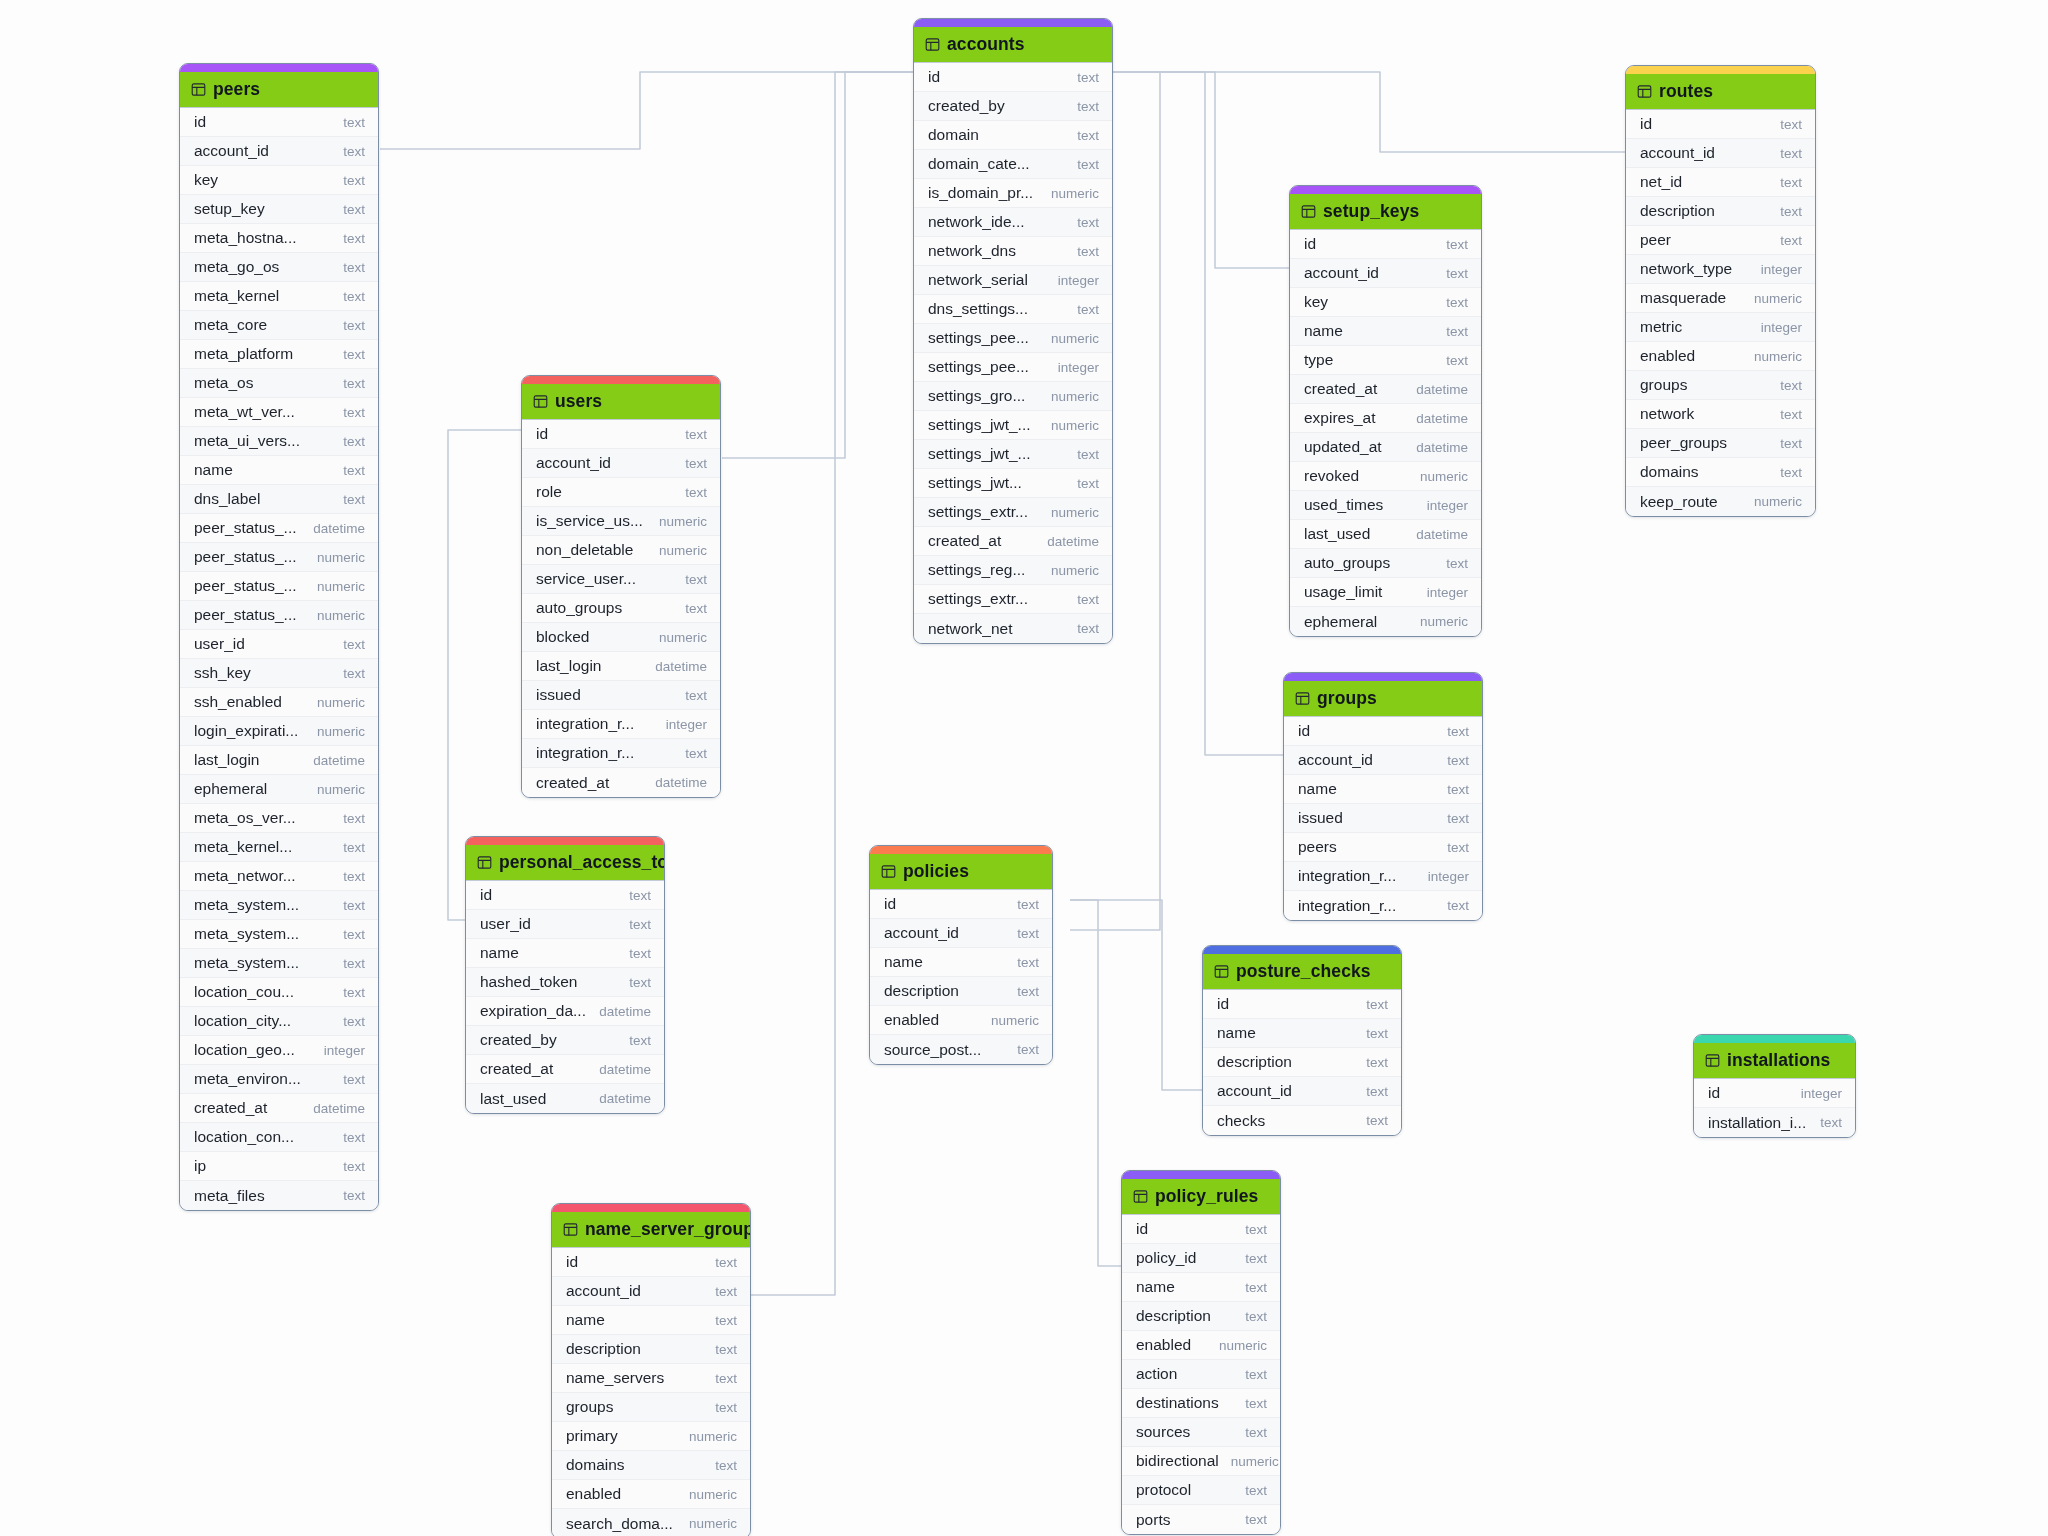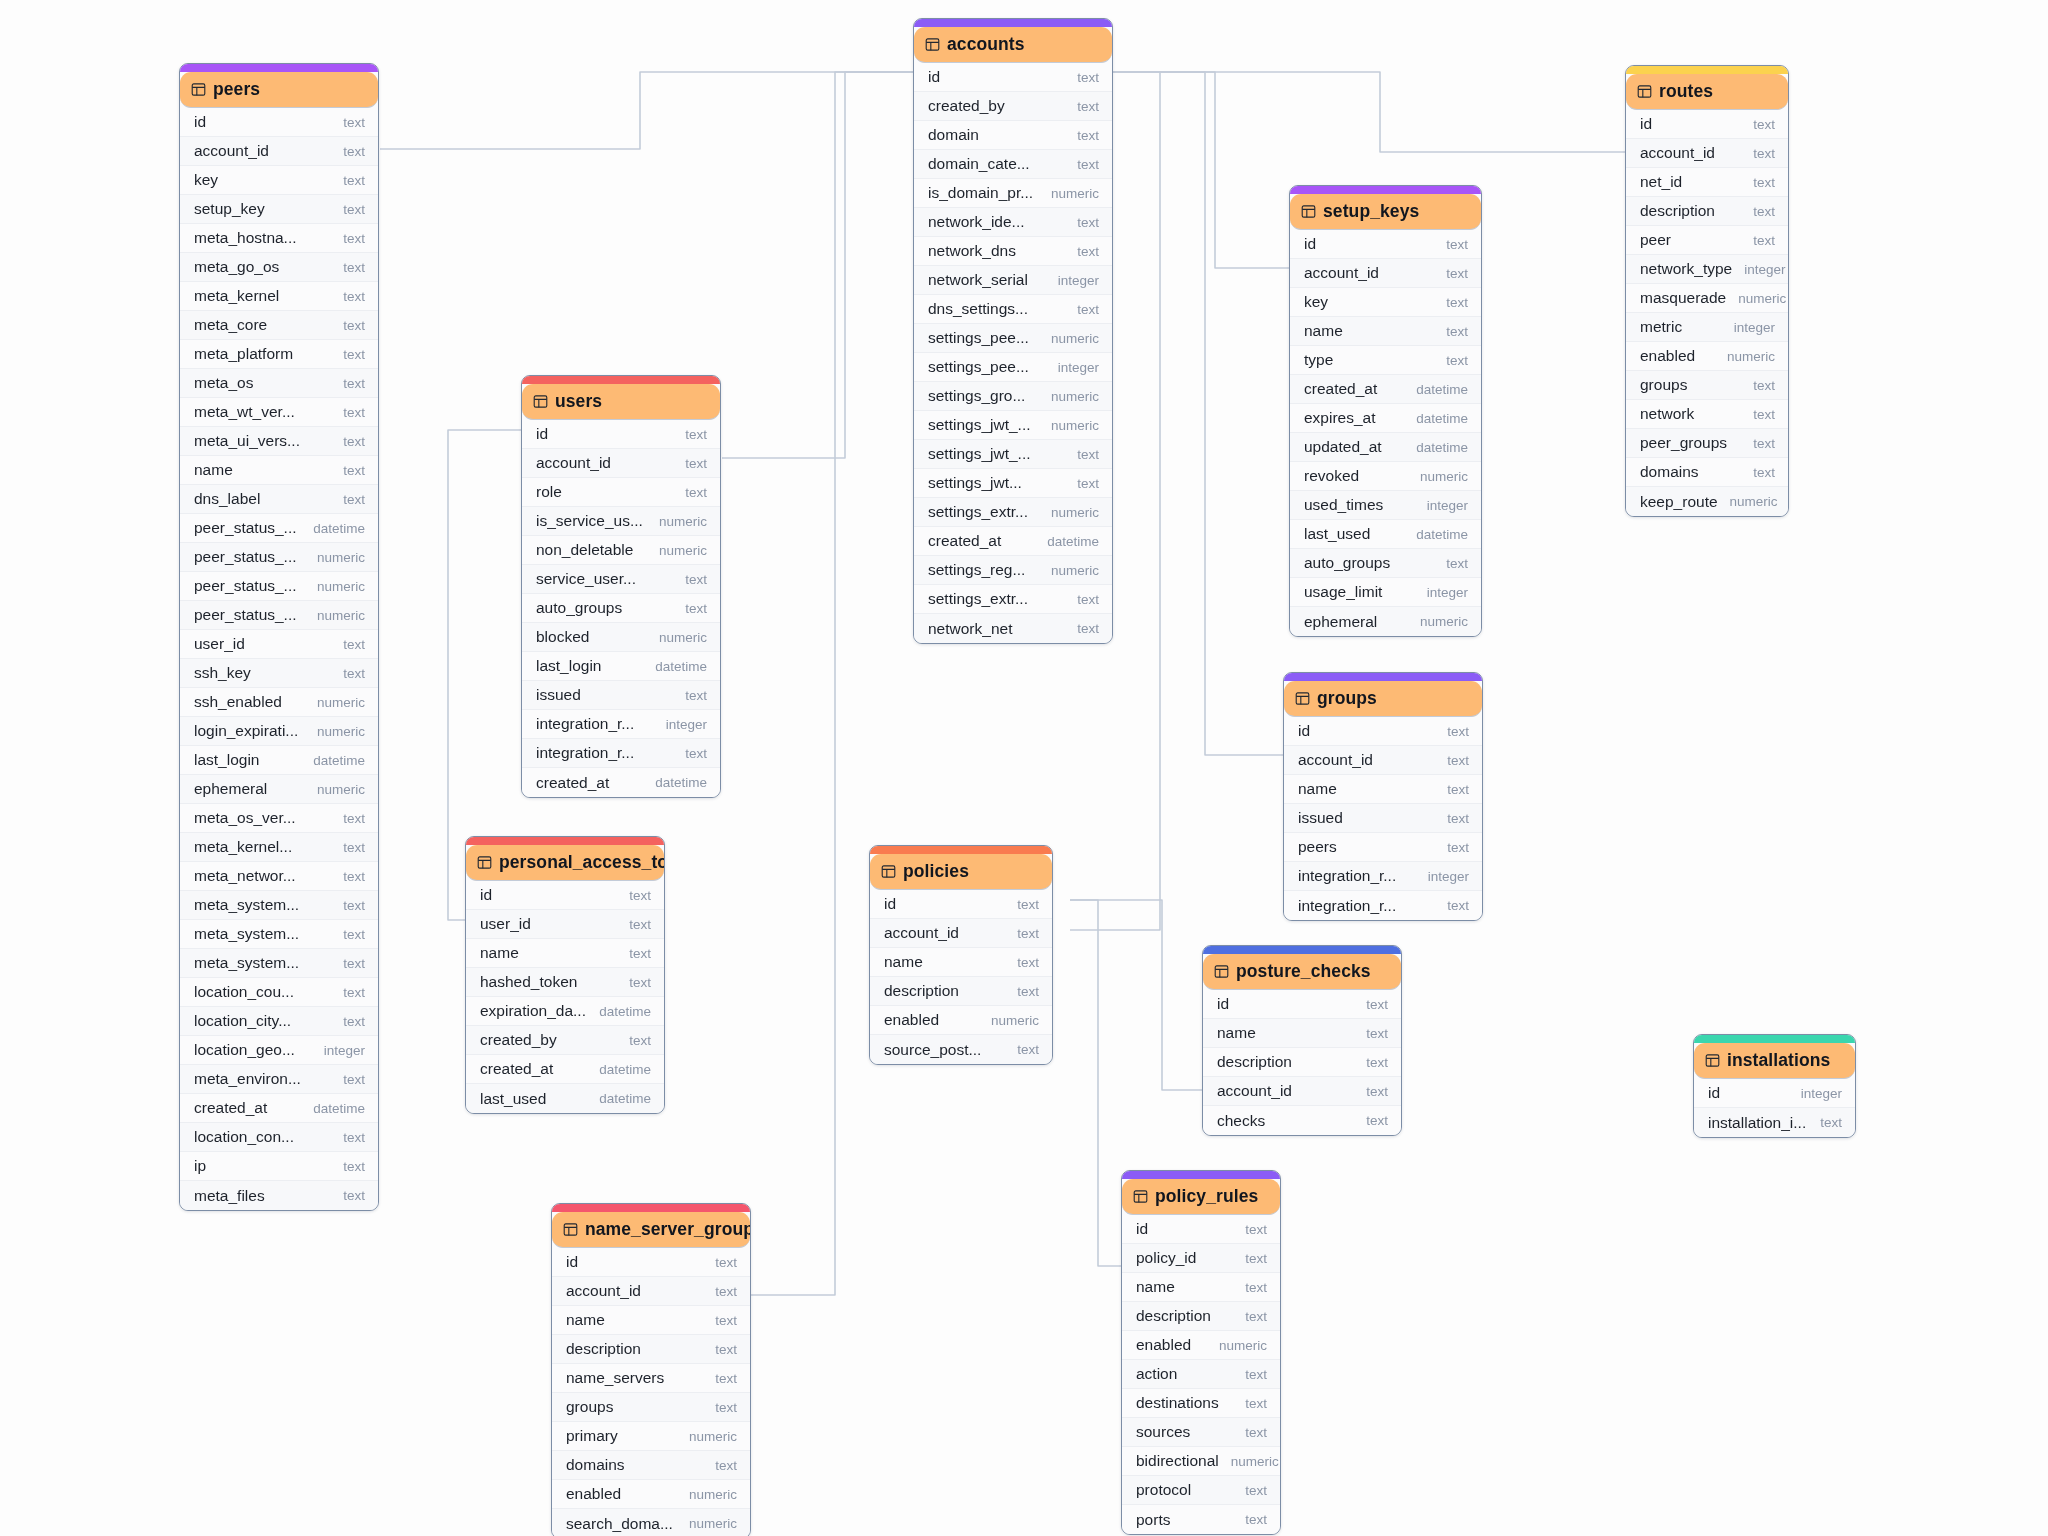--- a/index.html
+++ b/index.html
@@ -14,24 +14,23 @@
     background:#fbfbfc;
     border:1.4px solid #7c8da6;
     border-radius:9px;
     box-shadow:0 1px 3px rgba(30,45,70,.14);
     overflow:hidden;
     box-sizing:border-box;
   }
   .accent{height:8px;width:100%;display:block;}
   .t-head{
     display:flex;align-items:center;gap:7px;
-    background:#fdba74;
+    background:#84cc16;
     padding:7px 10px 7px 11px;
     border-bottom:1px solid #c3cbd8;
-    border-radius:11px;
   }
   .t-head .tname{
     font-size:17.5px;font-weight:bold;color:#11161f;letter-spacing:.1px;
     white-space:nowrap;
   }
   .tbl-icon{width:15px;height:15px;flex:0 0 auto;display:block;}
   .row{
     display:flex;align-items:center;justify-content:space-between;
     padding:0 13px 0 14px;
     height:29px;
@@ -446,21 +445,21 @@
         </div>
         <div class="row">
           <span class="col-name">usage_limit</span>
           <span class="col-type">integer</span>
         </div>
         <div class="row">
           <span class="col-name">ephemeral</span>
           <span class="col-type">numeric</span>
         </div>
       </div>
-      <div class="table-card" style="left: 1625px; top: 65px; width: 164px;">
+      <div class="table-card" style="left: 1625px; top: 65px; width: 191px;">
         <div class="accent" style="background: rgb(251, 210, 78);"></div>
         <div class="t-head">
           <span style="display: flex;">
             <svg class="tbl-icon" viewBox="0 0 16 16" fill="none" stroke="#222831" stroke-width="1.2">
               <rect x="1.3" y="2" width="13.4" height="12" rx="1.6"></rect>
               <line x1="1.3" y1="5.7" x2="14.7" y2="5.7"></line>
               <line x1="6.2" y1="5.7" x2="6.2" y2="14"></line>
             </svg>
           </span>
           <span class="tname">routes</span>

